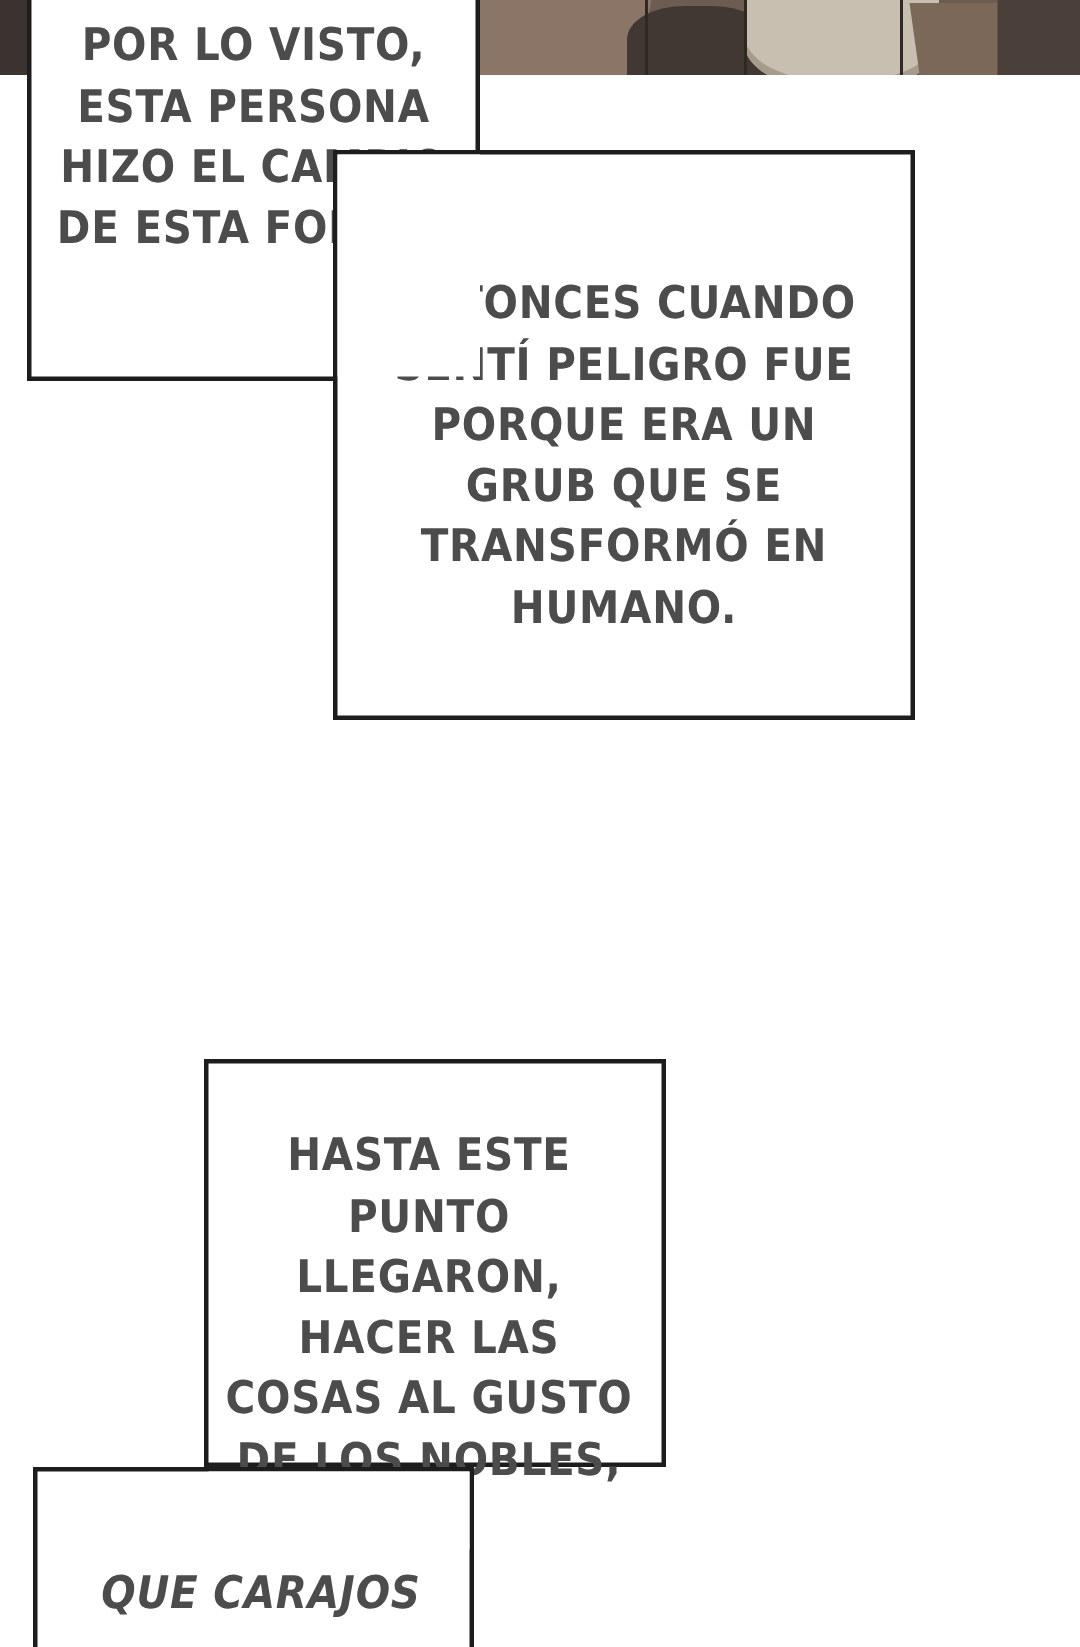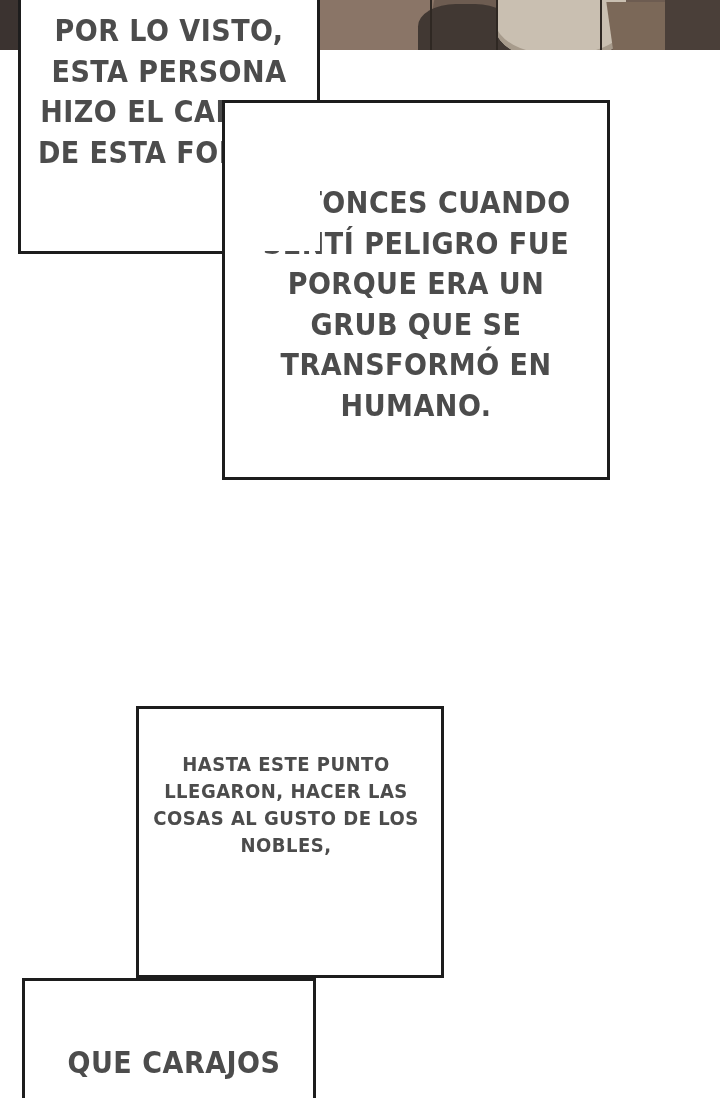--- a/index.html
+++ b/index.html
@@ -160,38 +160,39 @@
     left: 136px;
     top: 706px;
     width: 308px;
     height: 272px;
   }
   #bubble-3 .bubble-text {
     position: absolute;
     left: 4px;
     right: 12px;
     top: 42px;
-    font-size: 20px;
+    font-size: 30px;
     text-align: center;
   }
 
   
   #bubble-4 {
     left: 22px;
     top: 978px;
     width: 294px;
     height: 150px;
     border-bottom: none;
   }
   #bubble-4 .bubble-text {
     position: absolute;
     left: 22px;
     right: 12px;
     top: 62px;
     font-size: 30px;
+    font-style: italic;
   }
 
   
   .mask {
     position: absolute;
     background: #ffffff;
   }
 </style>
 </head>
 <body>

